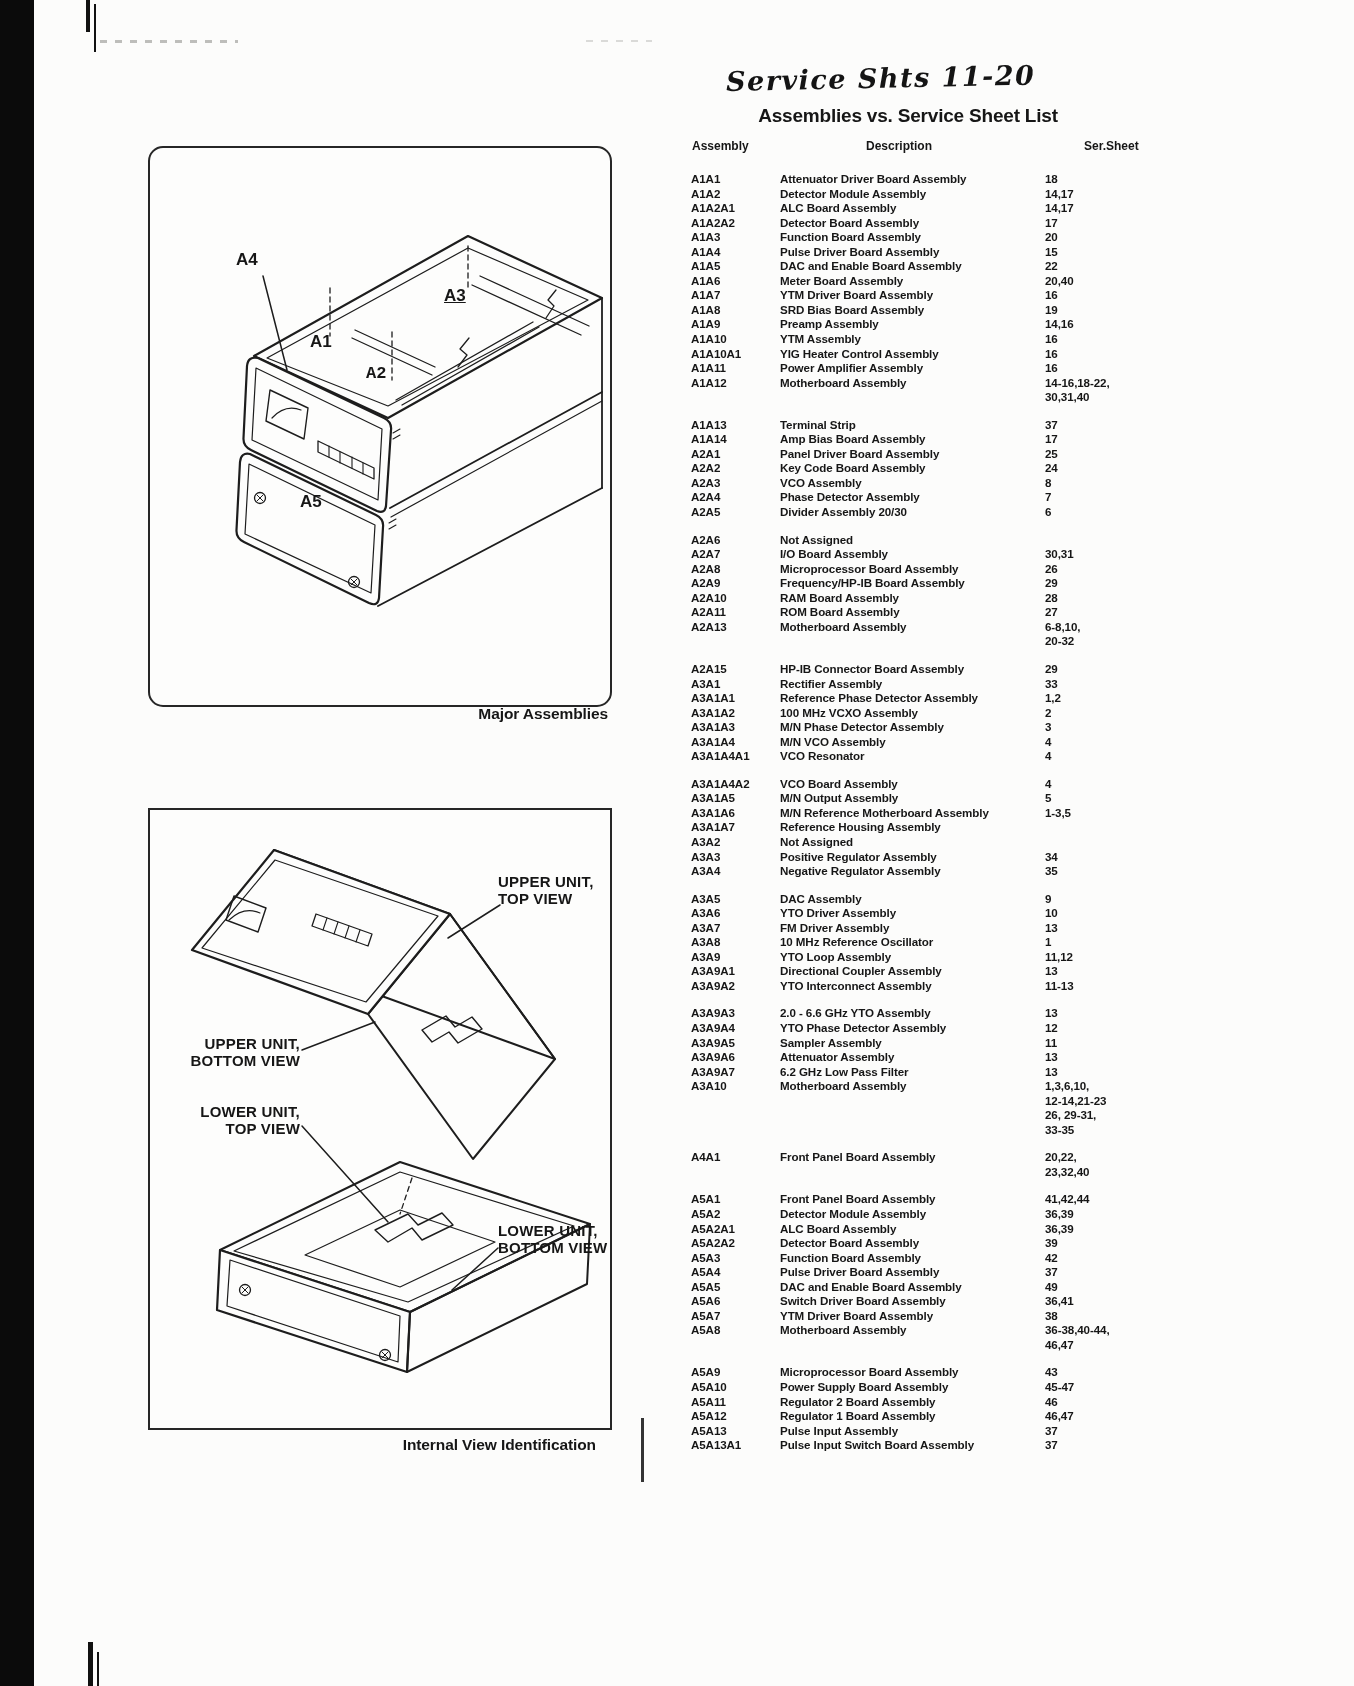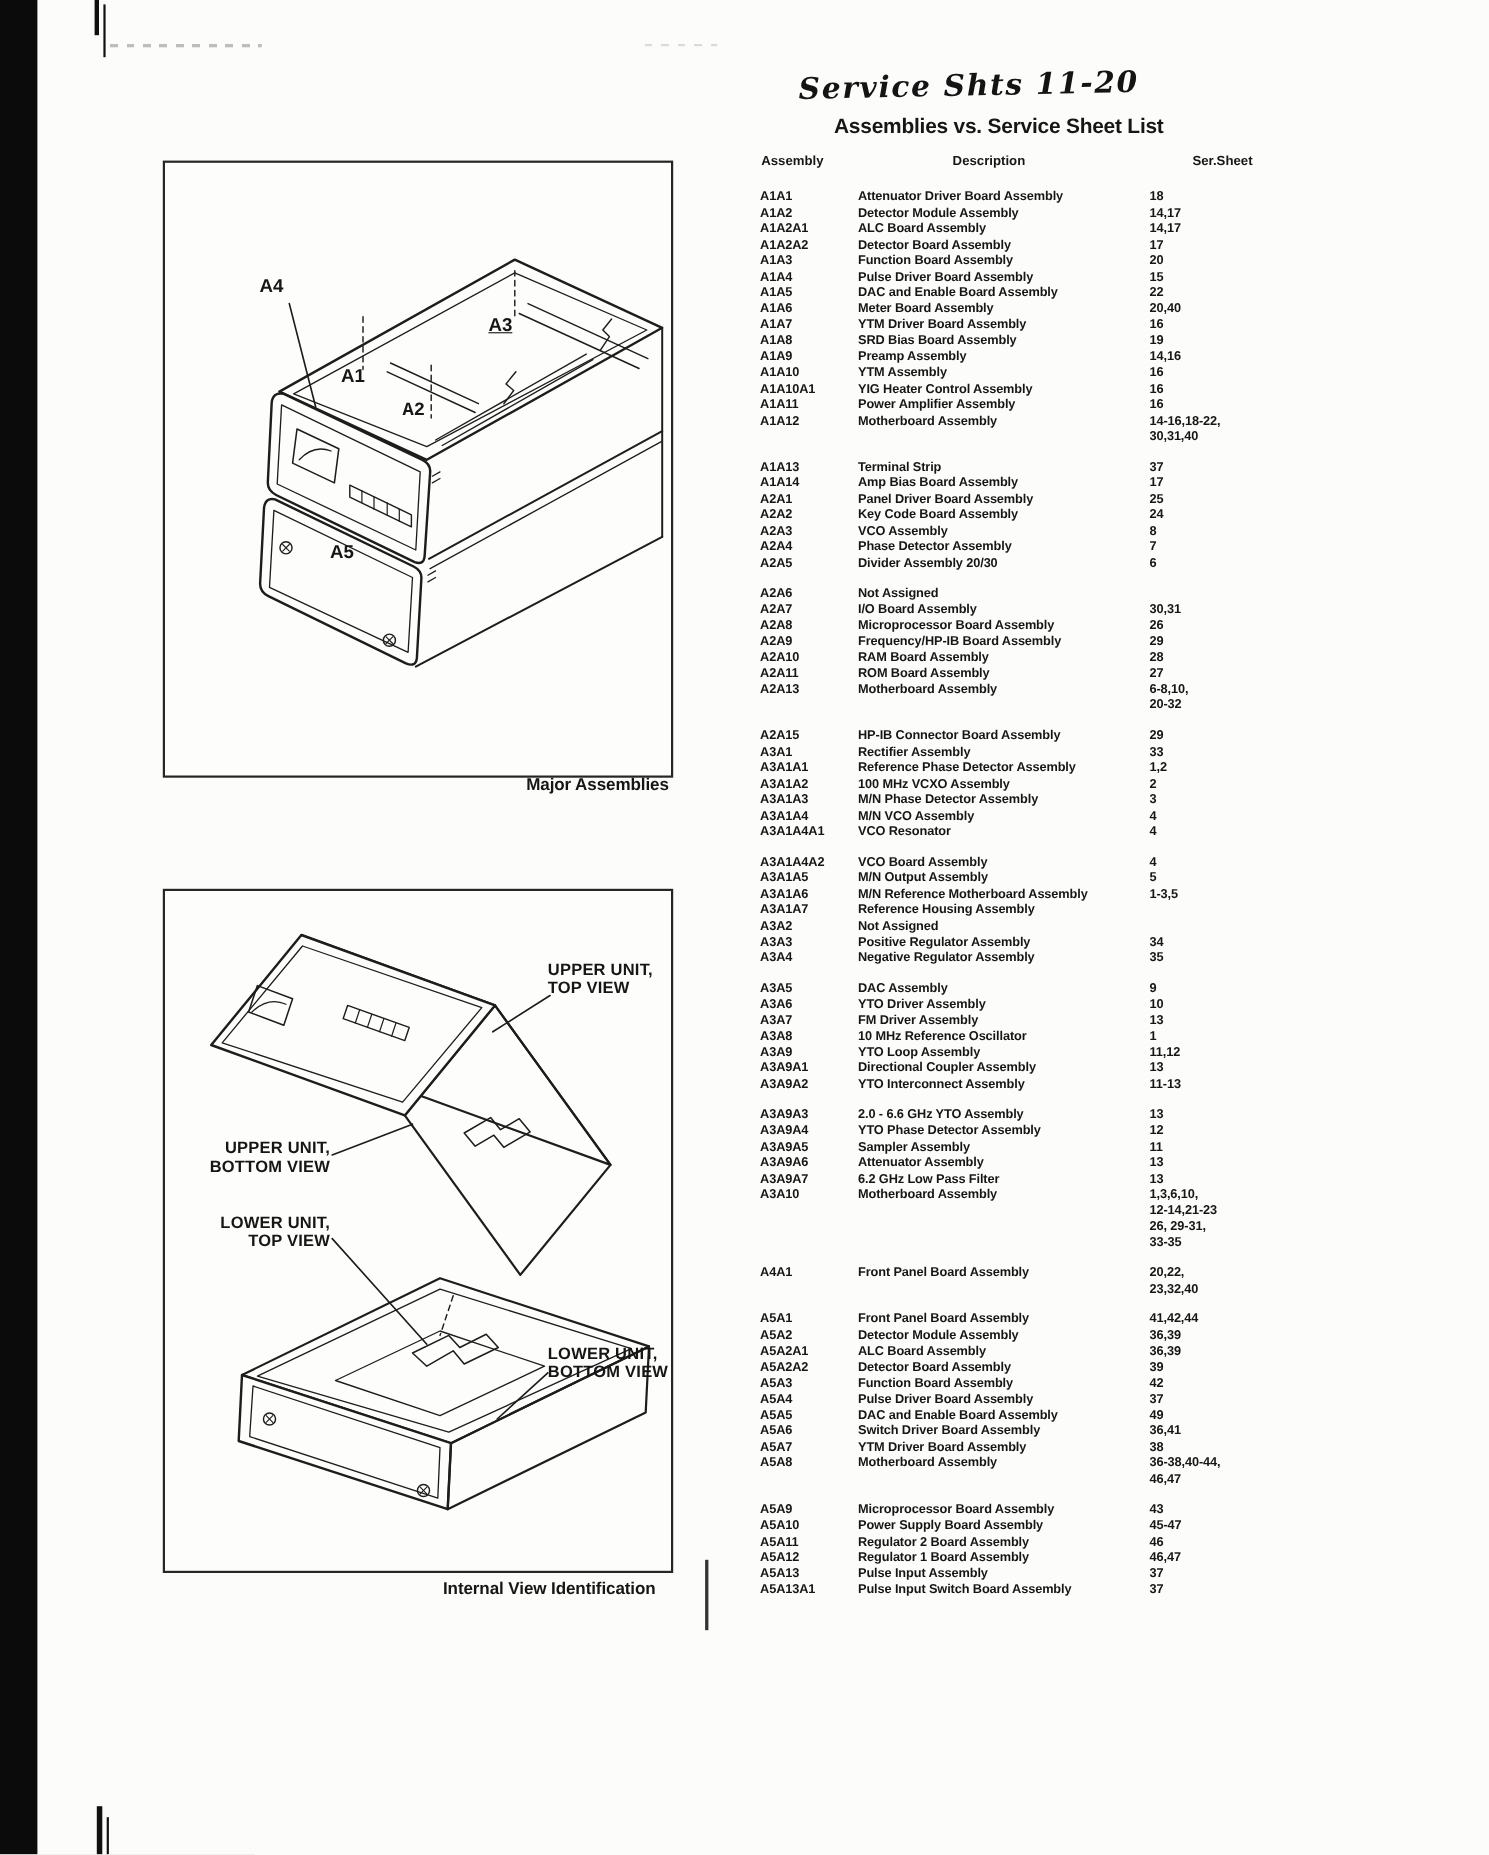--- a/index.html
+++ b/index.html
@@ -20,21 +20,21 @@
 
   
   .tablewrap{left:685px;top:172px;width:475px;}
   .tgroup + .tgroup{margin-top:13px;}
   .trow{display:grid;grid-template-columns:95px 265px 112px;}
   .tcell{font-weight:700;font-size:11.6px;line-height:14.55px;letter-spacing:-0.1px;white-space:pre-line;}
   .c0{padding-left:6px;}
 
   
   .figbox{border:2px solid #262626;background:#fdfdfc;}
-  .fig1{left:148px;top:146px;width:460px;height:557px;}
+  .fig1{left:148px;top:146px;width:460px;height:557px;border-radius:15px;}
   .fig2{left:148px;top:808px;width:460px;height:618px;}
   .figcap{text-align:right;font-weight:700;font-size:15.5px;letter-spacing:-0.1px;}
   .cap1{left:148px;top:705px;width:460px;}
   .cap2{left:160px;top:1436px;width:436px;}
   .figlabel{position:absolute;font-weight:700;font-size:17px;letter-spacing:0;}
   .viewlabel{position:absolute;font-weight:700;font-size:15px;line-height:16.5px;letter-spacing:0.2px;white-space:pre-line;}
   .tr{text-align:right;}
   svg{position:absolute;left:0;top:0;}
 </style>
 </head>

